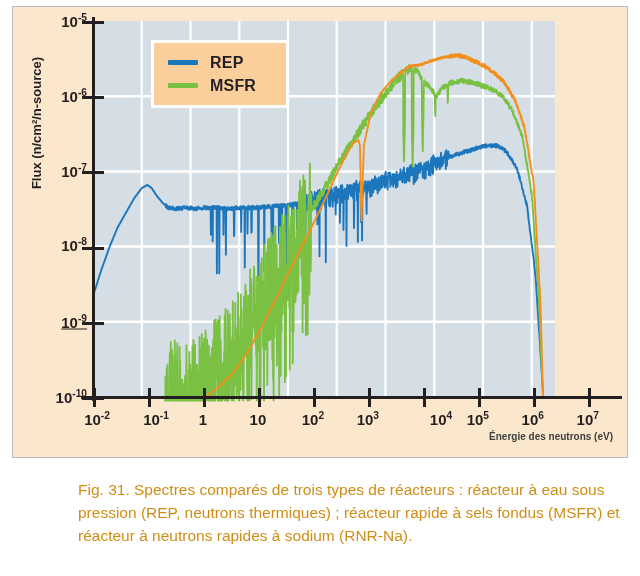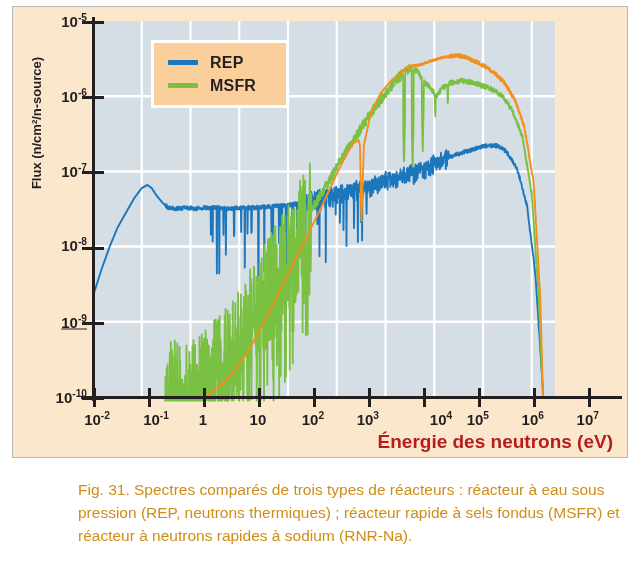--- a/index.html
+++ b/index.html
@@ -46,21 +46,21 @@
   
   .ylabel{
     position:absolute;left:16px;top:16px;
     width:200px;
     transform-origin:0 0;transform:rotate(-90deg) translate(-200px,0);
     text-align:center;
     font-size:13px;font-weight:bold;color:#231f20;
   }
   .xlabel{
     position:absolute;right:14px;top:424px;
-    font-size:19px;font-weight:bold;color:#b91c1c;margin-left:36px;
+    font-size:10px;font-weight:bold;color:#404040;margin-left:36px;
   }
 
   
   .legend{
     position:absolute;left:138px;top:33px;
     background:#fbcf9c;border:3px solid #ffffff;
     padding:8px 30px 8px 14px;
     box-sizing:border-box;
   }
   .legend-row{display:flex;align-items:center;height:23px;}

